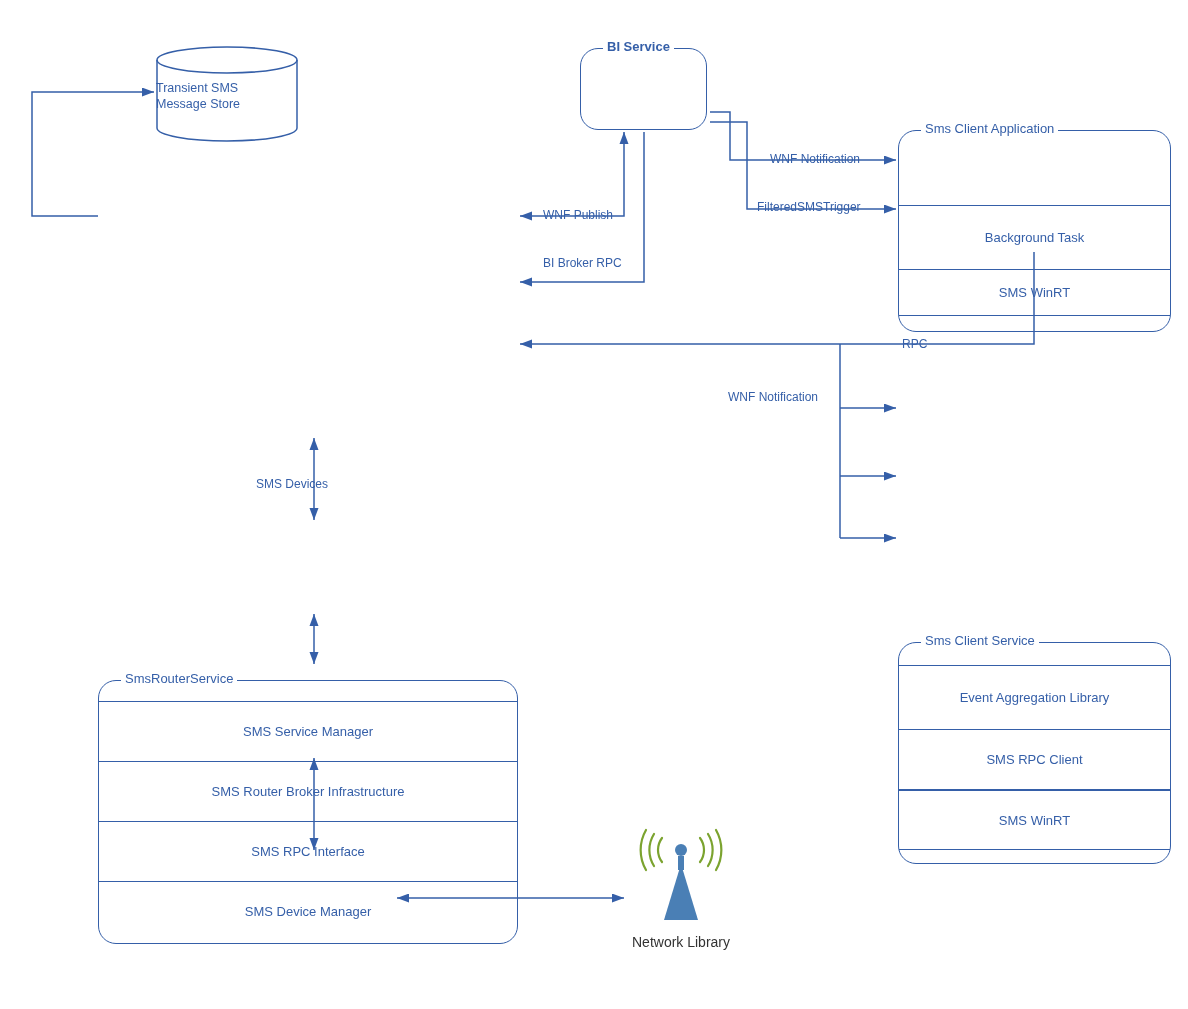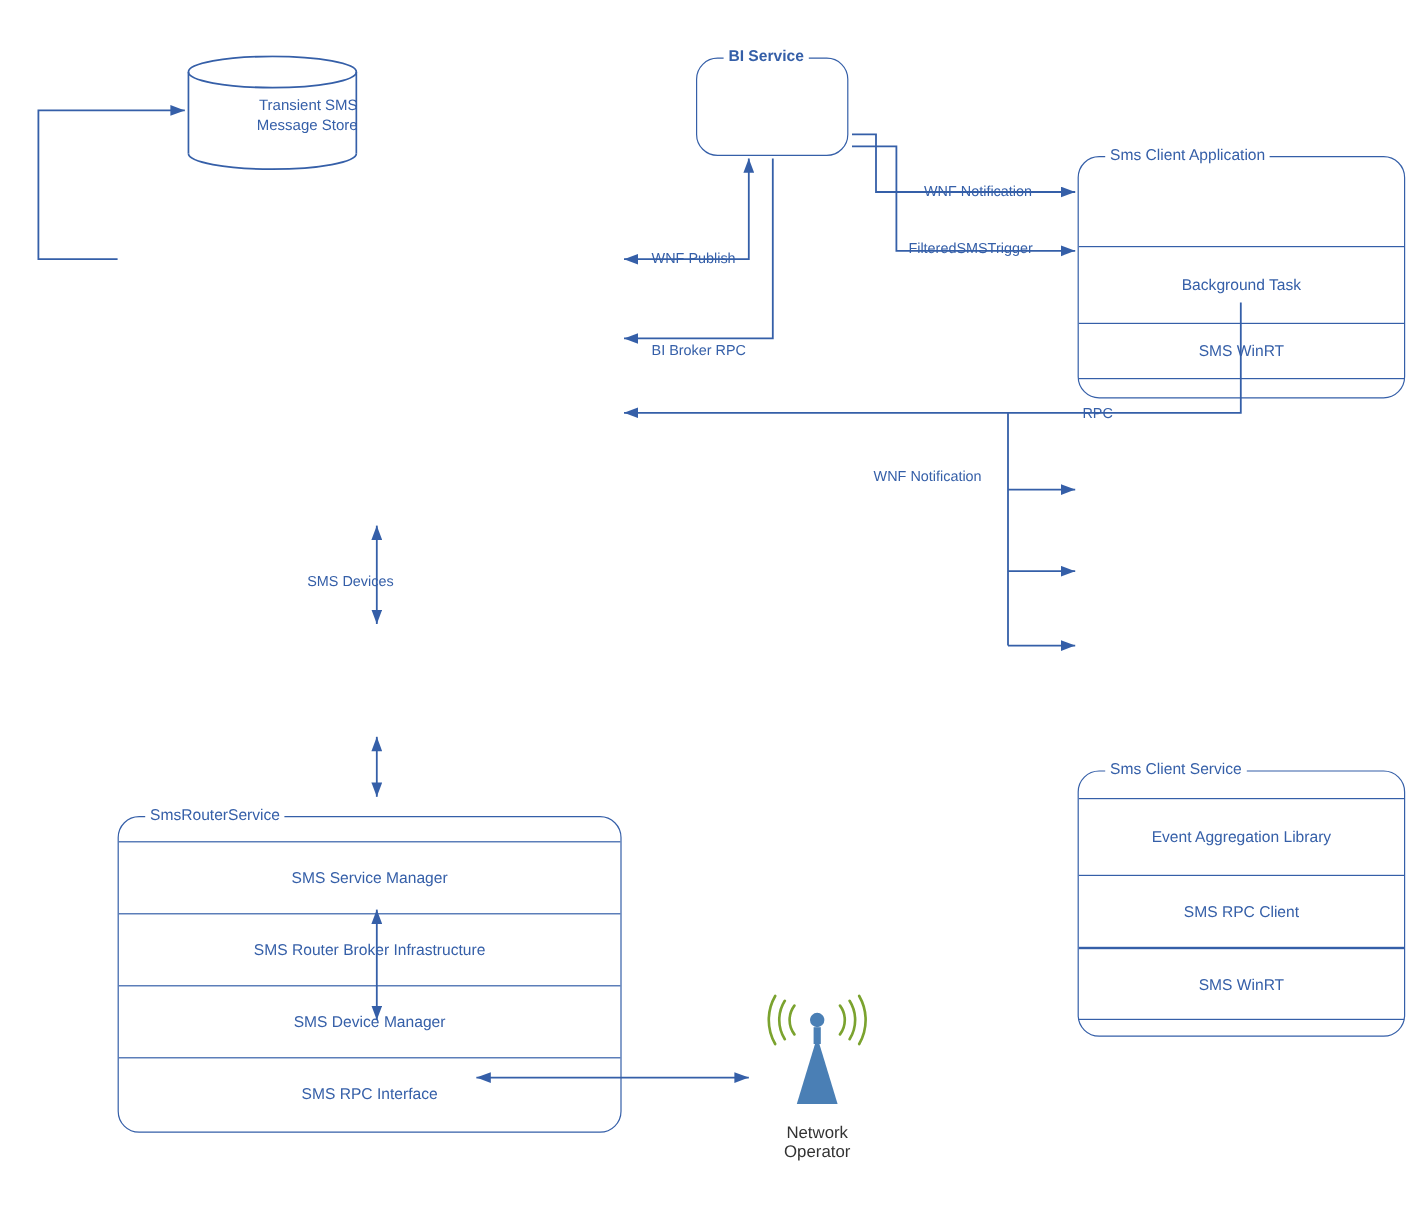--- a/index.html
+++ b/index.html
@@ -46,21 +46,21 @@
 </head>
 <body>
 
 <div class="abs" style="left:156px; top:46px; width:142px; height:96px;">
   <svg width="142" height="96" viewBox="0 0 142 96">
     <ellipse cx="71" cy="14" rx="70" ry="13" fill="none" stroke="#355fa8" stroke-width="1.5"></ellipse>
     <path d="M1 14 L1 82" fill="none" stroke="#355fa8" stroke-width="1.5"></path>
     <path d="M141 14 L141 82" fill="none" stroke="#355fa8" stroke-width="1.5"></path>
     <path d="M1 82 A70 13 0 0 0 141 82" fill="none" stroke="#355fa8" stroke-width="1.5"></path>
   </svg>
-  <div class="abs" style="left:0; top:34px; width:142px; text-align:right; font-size:12.5px; line-height:1.3;">
+  <div class="abs" style="left:0; top:34px; width:142px; text-align:left; font-size:12.5px; line-height:1.3;">
     <span style="white-space:pre-line;">Transient SMS
 Message Store</span>
   </div>
 </div>
 
 <div class="abs box blue-border rounded" style="left:580px; top:48px; width:127px; height:82px;font-weight:bold;">
   <div class="container-title">BI Service</div>
 </div>
 
 <div class="abs box blue-border rounded" style="left:898px; top:48px; width:273px; height:202px;">
@@ -78,39 +78,39 @@
   <div class="row" style="height:60px;">SMS RPC Client</div>
   <div class="row" style="height:60px;border-top-width:2px">SMS WinRT</div>
   <div class="row" style="height:0;"></div>
 </div>
 
 <div class="abs box blue-border rounded" style="left:98px; top:174px; width:420px; height:264px;">
   <div class="container-title">SmsRouterService</div>
   <div class="spacer-top" style="height:20px;"></div>
   <div class="row svc-row">SMS Service Manager</div>
   <div class="row svc-row">SMS Router Broker Infrastructure</div>
+  <div class="row svc-row">SMS RPC Interface</div>
   <div class="row svc-row">SMS Device Manager</div>
-  <div class="row svc-row">SMS RPC Interface</div>
 </div>
 
 <div class="abs" style="left:626px; top:820px; width:110px; height:120px;">
   <svg width="110" height="110" viewBox="0 0 110 110">
     <g stroke="#7ba32f" stroke-width="2.2" fill="none" stroke-linecap="round">
       <path d="M20 50 A40 40 0 0 1 20 10"></path>
       <path d="M28 46 A30 30 0 0 1 28 14"></path>
       <path d="M36 42 A20 20 0 0 1 36 18"></path>
       <path d="M90 50 A40 40 0 0 0 90 10"></path>
       <path d="M82 46 A30 30 0 0 0 82 14"></path>
       <path d="M74 42 A20 20 0 0 0 74 18"></path>
     </g>
     <circle cx="55" cy="30" r="6" fill="#4a7fb5"></circle>
     <rect x="52" y="36" width="6" height="14" fill="#4a7fb5"></rect>
     <polygon points="55,44 38,100 72,100" fill="#4a7fb5"></polygon>
   </svg>
-  <div class="net-label">Network Operator</div>
+  <div class="net-label">Network Library</div>
 </div>
 
 <svg class="conn" width="1188" height="1009">
   <defs>
     <marker id="arr" markerWidth="10" markerHeight="10" refX="8" refY="3" orient="auto">
       <path d="M0,0 L8,3 L0,6 Z" fill="#355fa8"></path>
     </marker>
     <marker id="arr-start" markerWidth="10" markerHeight="10" refX="0" refY="3" orient="auto">
       <path d="M8,0 L0,3 L8,6 Z" fill="#355fa8"></path>
     </marker>
@@ -142,17 +142,17 @@
     <path d="M840 408 L896 408" marker-end="url(#arr)"></path>
 
     <path d="M840 476 L896 476" marker-end="url(#arr)"></path>
 
     <path d="M840 538 L896 538" marker-end="url(#arr)"></path>
   </g>
 </svg>
 
 <div class="abs small-label" style="left:256px; top:477px;">SMS Devices</div>
 <div class="abs small-label" style="left:543px; top:208px;">WNF Publish</div>
-<div class="abs small-label" style="left:543px; top:256px;margin-top:29px;">BI Broker RPC</div>
+<div class="abs small-label" style="left:543px; top:256px;">BI Broker RPC</div>
 <div class="abs small-label" style="left:770px; top:152px;">WNF Notification</div>
 <div class="abs small-label" style="left:757px; top:200px;">FilteredSMSTrigger</div>
 <div class="abs small-label" style="left:902px; top:337px;">RPC</div>
 <div class="abs small-label" style="left:728px; top:390px;">WNF Notification</div>
 
 </body></html>

